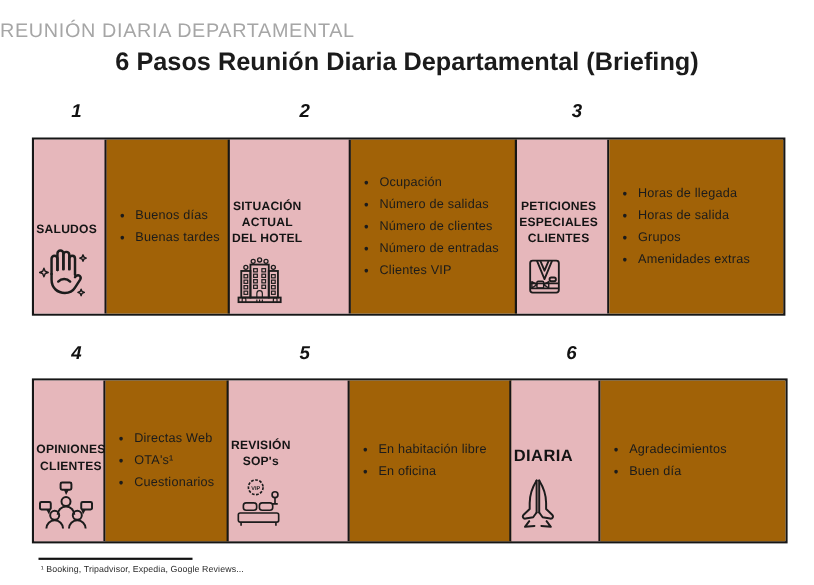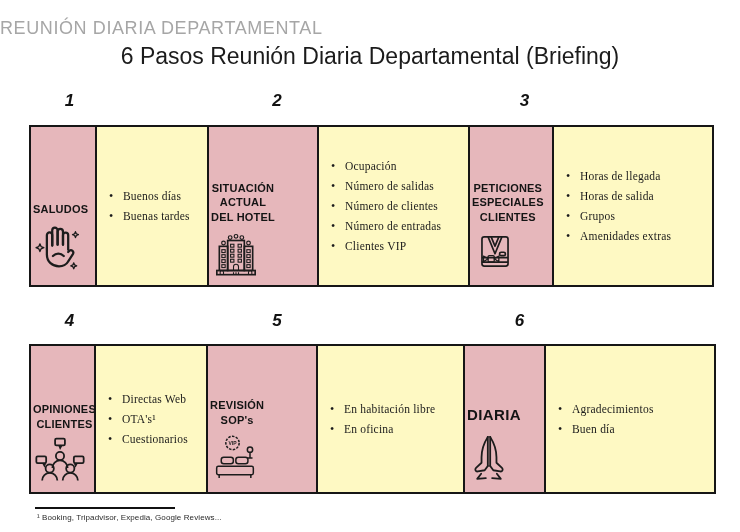--- a/index.html
+++ b/index.html
@@ -1,32 +1,32 @@
 <!DOCTYPE html>
 <html><head>
 <meta charset="utf-8">
 <style>
   html,body{margin:0;padding:0;background:#fff;}
   .page{position:relative;width:740px;height:532px;background:#ffffff;overflow:hidden;
         font-family:"Liberation Sans",sans-serif;color:#1b1b1b;}
   .title{position:absolute;top:18px;left:0;width:100%;text-align:left;
          font-size:18px;letter-spacing:.6px;color:#a6a6a6;font-weight:normal;}
   .subtitle{position:absolute;top:43px;left:0;width:100%;text-align:center;
-            font-size:23px;color:#1b1b1b;}
+            font-size:23px;color:#1b1b1b;font-weight:bold;}
   .step-num{position:absolute;width:80px;text-align:center;font-size:17px;
             font-weight:bold;font-style:italic;color:#121212;}
   .row{position:absolute;display:flex;border:2px solid #161616;background:#fff;}
   .row1{left:29px;top:125px;width:681px;height:158px;}
   .row2{left:29px;top:344px;width:683px;height:146px;}
   .cell{box-sizing:border-box;height:100%;border-right:2px solid #161616;}
   .cell:last-child{border-right:none;flex:1;}
   .pink{background:#e6b7bb;display:flex;flex-direction:column;justify-content:flex-end;
         align-items:flex-start;gap:4px;padding:0 2px 7px 2px;}
-  .white{background:#fef9c3;display:flex;flex-direction:column;justify-content:center;
-         padding-left:12px;padding-right:2px;font-family:Liberation Serif, serif;}
+  .white{background:#a16207;display:flex;flex-direction:column;justify-content:center;
+         padding-left:12px;padding-right:2px;}
   .cell-label{font-weight:bold;font-size:11px;line-height:1.3;color:#141414;
               text-align:center;letter-spacing:.2px;}
   .cell-label span{display:block;}
   .big-label{font-size:15px;letter-spacing:.4px;}
   ul.bullets{list-style:none;margin:0;padding:0;}
   ul.bullets li{position:relative;padding-left:14px;font-size:11.5px;line-height:20px;
                 letter-spacing:.2px;white-space:nowrap;color:#1b1b1b;}
   ul.bullets li::before{content:"\2022";position:absolute;left:0;top:0;
                         font-size:12px;line-height:20px;}
   .c11{width:66px}.c12{width:112px}.c13{width:110px}.c14{width:151px}.c15{width:84px}

